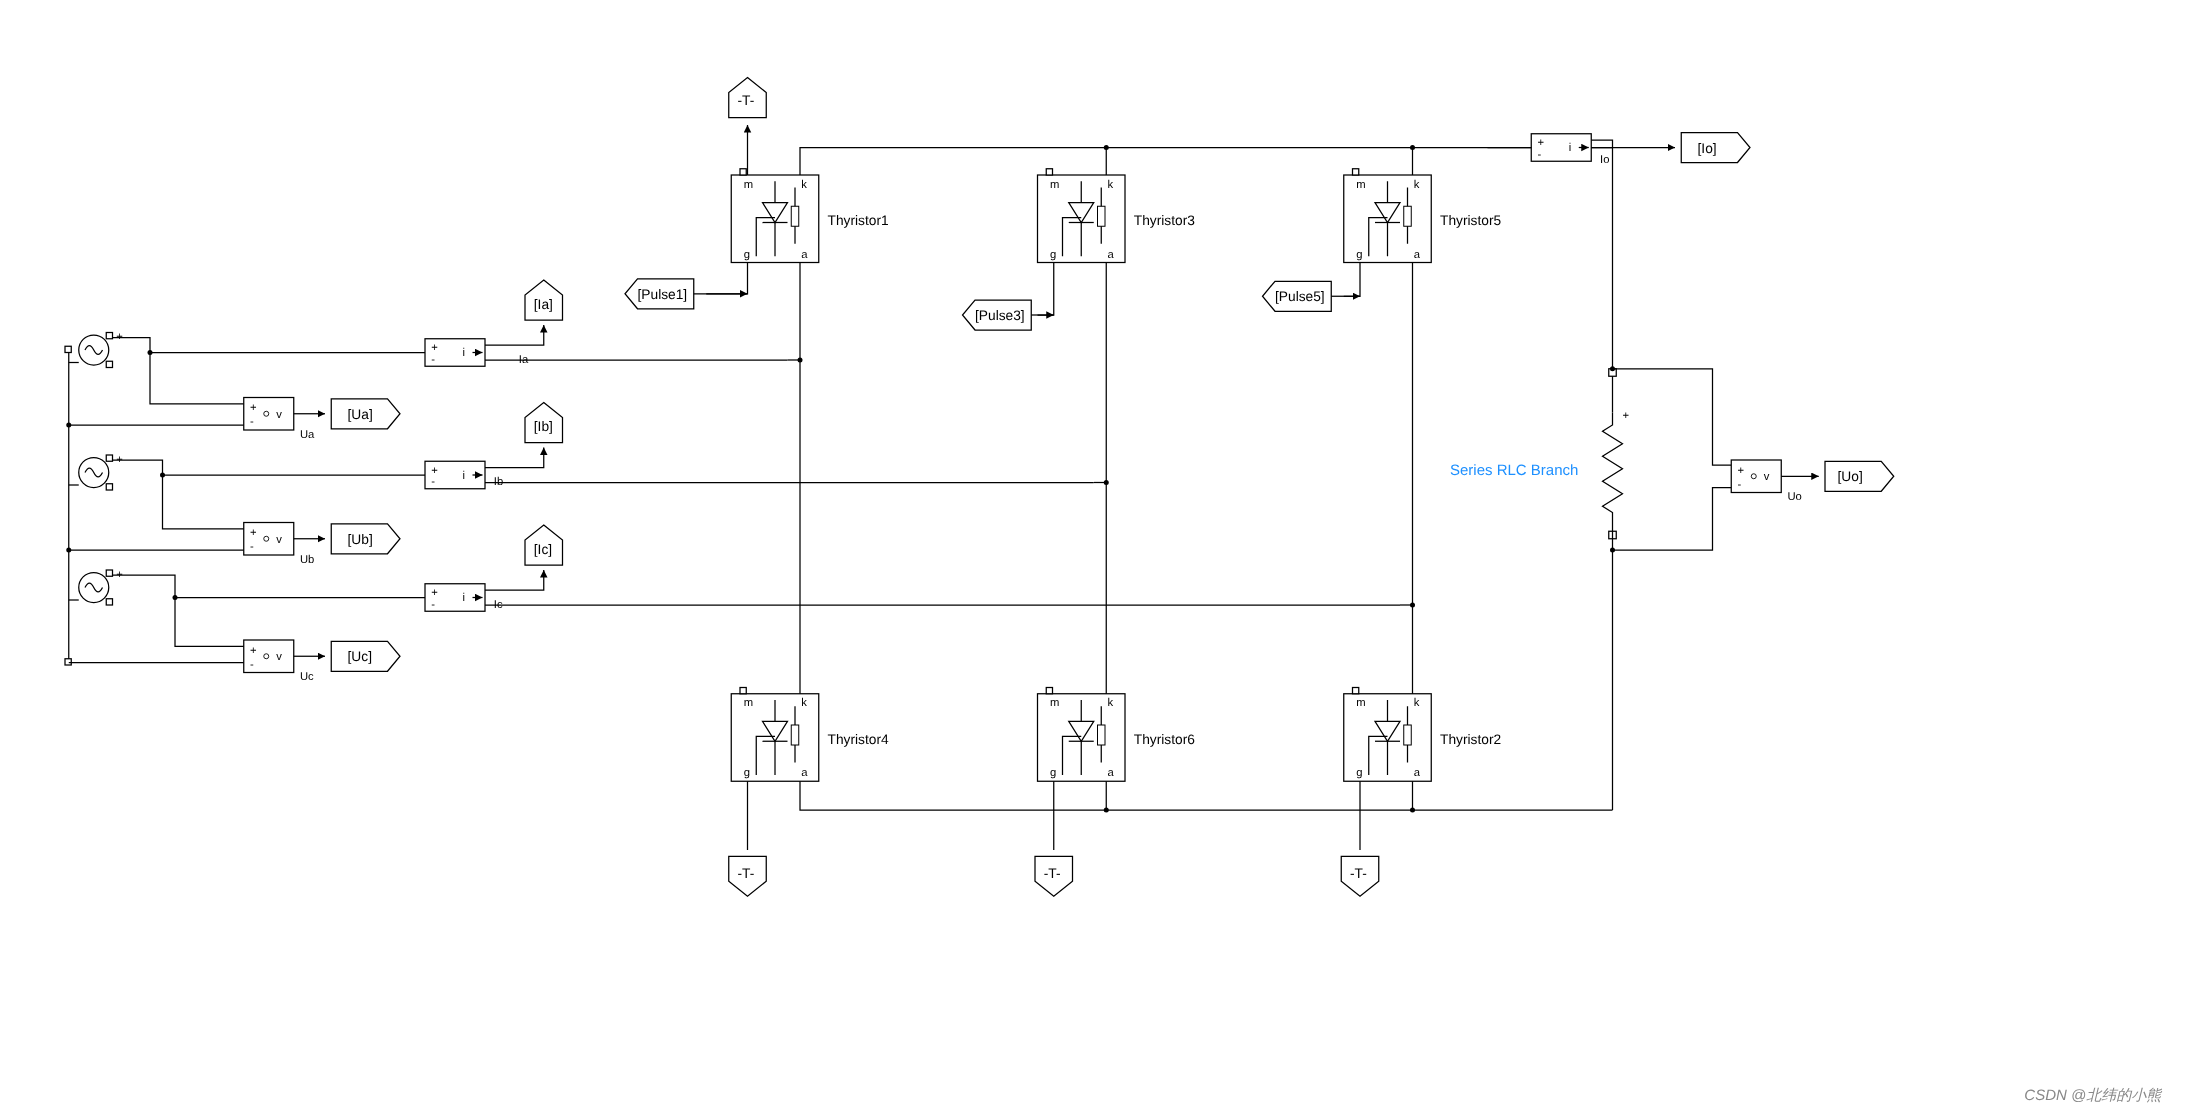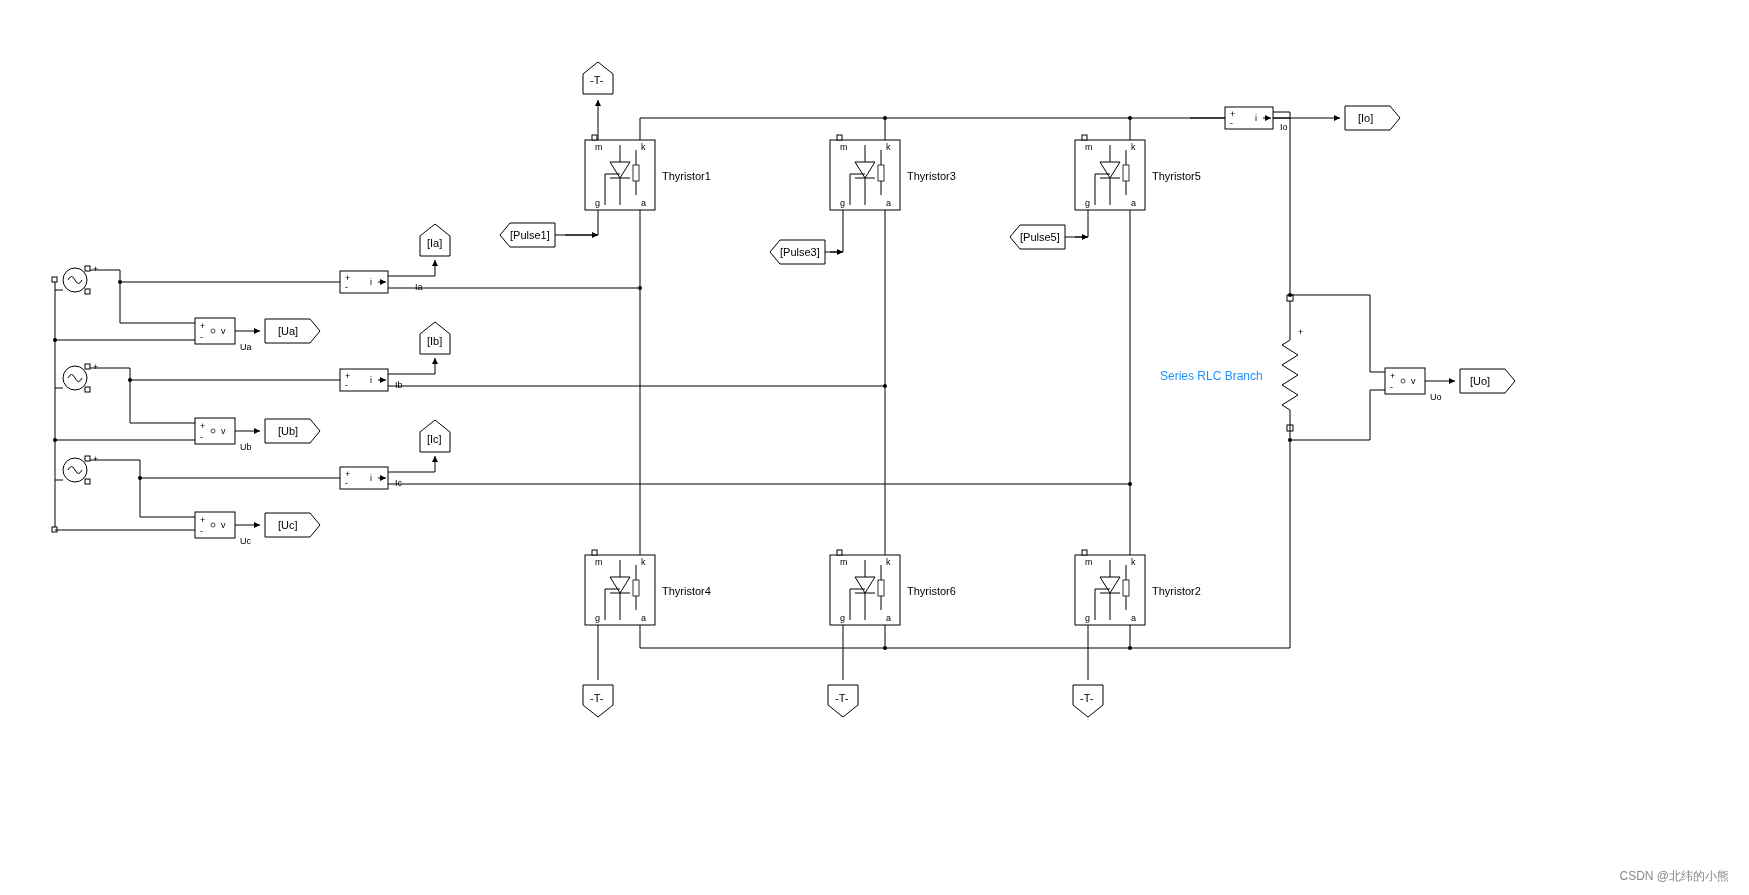--- a/index.html
+++ b/index.html
@@ -4,21 +4,21 @@
 <style>
 body { margin:0; font-family:Arial,sans-serif; font-size:10px; background:#fff; }
 svg { display:block; }
 .block { fill:#fff; stroke:#000; stroke-width:1; }
 .wire { fill:none; stroke:#000; stroke-width:1; }
 .lbl { font-size:11px; fill:#000; }
 .lbl-sm { font-size:9px; fill:#000; }
 .lbl-blue { font-size:12px; fill:#1e90ff; }
 .node { fill:#000; }
 .port { fill:#fff; stroke:#000; stroke-width:1; }
-.watermark { position:absolute; right:20px; bottom:10px; color:#888; font-size:12px; }
+.watermark { position:absolute; right:20px; bottom:10px; color:#888; font-size:12px;font-style:italic; }
 </style>
 </head>
 <body>
 
 <svg width="1749" height="895" viewBox="0 0 1749 895">
 <defs>
   <marker id="arrow" markerWidth="8" markerHeight="8" refX="6" refY="3" orient="auto">
         <path d="M0,0 L6,3 L0,6 Z" fill="#000"></path>
       </marker>
 

